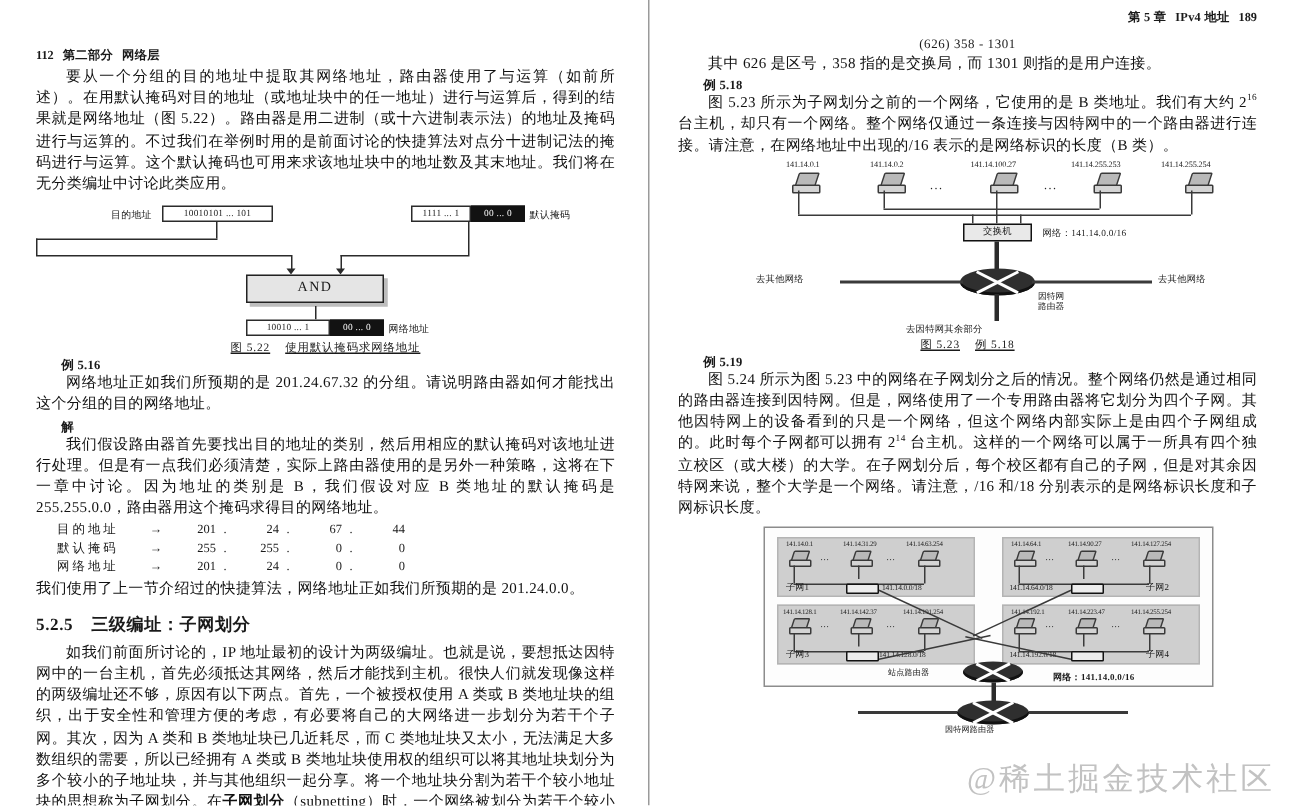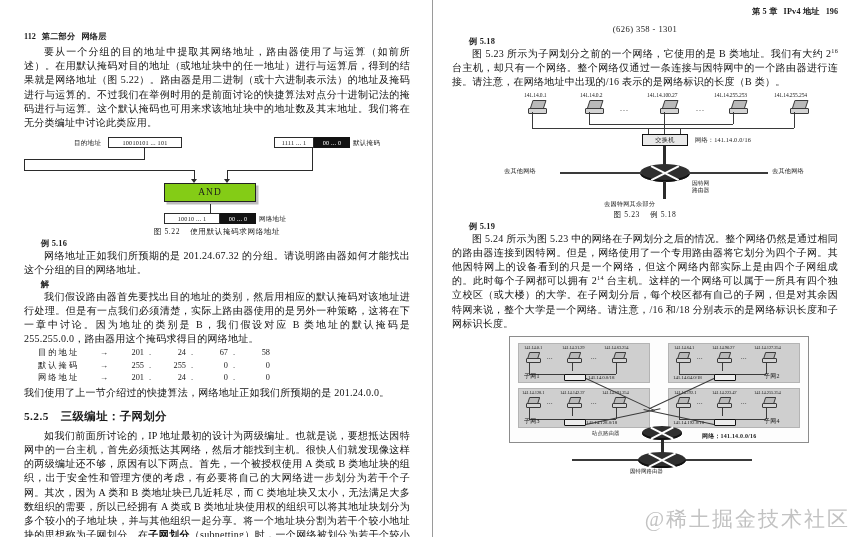--- a/index.html
+++ b/index.html
@@ -61,33 +61,33 @@
   .fig22{position:relative;height:92px;margin-top:5px;}
   .f22 .lbl{position:absolute;font-size:6.6px;letter-spacing:.2px;}
   .f22 .box{
     position:absolute;box-sizing:border-box;border:1px solid #2b2b2b;
     background:#fff;font-size:6.2px;line-height:10px;text-align:center;
     letter-spacing:.2px;white-space:nowrap;
   }
   .f22 .boxblk{background:#121212;color:#fff;border-color:#121212;}
   .f22 .andbox{
     position:absolute;box-sizing:border-box;border:1.6px solid #222;
-    background:#84cc16;font-size:9.4px;text-align:center;line-height:17px;
+    background:#e5e5e5;font-size:9.4px;text-align:center;line-height:17px;
     font-family:"Liberation Serif",serif;letter-spacing:1px;
     box-shadow:2.5px 2.5px 0 0 #bdbdbd;
   }
   .f22 .ln{position:absolute;background:#2b2b2b;}
   .f22 .hl{height:1px;}
   .f22 .vl{width:1px;}
   .f22 .arrow{
     position:absolute;width:0;height:0;
     border-left:3px solid transparent;border-right:3px solid transparent;
     border-top:4px solid #2b2b2b;
   }
-  .figcap{font-size:7.6px;text-align:center;letter-spacing:.6px;}
+  .figcap{font-size:7.6px;text-align:center;letter-spacing:.6px;text-decoration:underline;}
   .figcap .gap{display:inline-block;width:10px;}
 
   
   .fig23{position:relative;height:128px;margin-top:2px;}
   .f23 .hlabel{position:absolute;font-size:5.5px;letter-spacing:-.1px;white-space:nowrap;}
   .f23 .dots{position:absolute;font-size:8px;letter-spacing:1px;color:#222;}
   .f23 .ln{position:absolute;background:#3a3a3a;}
   .f23 .hl{height:1.1px;}
   .f23 .vl{width:1.1px;}
   .f23 .swbox{
@@ -211,21 +211,21 @@
     <div class="calc">
       <div class="row">
         <span class="lbl">目的地址</span>
         <span class="arw">→</span>
         <span class="oct">201</span>
           <span class="dot">.</span>
         <span class="oct">24</span>
           <span class="dot">.</span>
         <span class="oct">67</span>
           <span class="dot">.</span>
-        <span class="oct">58</span>
+        <span class="oct">44</span>
       </div>
       <div class="row">
         <span class="lbl">默认掩码</span>
         <span class="arw">→</span>
         <span class="oct">255</span>
           <span class="dot">.</span>
         <span class="oct">255</span>
           <span class="dot">.</span>
         <span class="oct">0</span>
           <span class="dot">.</span>
@@ -254,24 +254,25 @@
 
     <div class="exhead" style="margin-top:2px;">例 5.17</div>
     <p class="bp">如果我们把电话号码中的本地号码看成是由交换局号和用户号组成的，那么在电话系统中存在着三级编址：</p>
   </div>
 
   <div class="gutter"></div>
 
   <div class="page page-right">
 
     <div class="runhead r">
-      <span>第 5 章</span><span class="sp"></span><span>IPv4 地址</span><span class="sp"></span><span class="num">196</span>
+      <span>第 5 章</span><span class="sp"></span><span>IPv4 地址</span><span class="sp"></span><span class="num">189</span>
     </div>
 
     <div class="centerline">(626) 358 - 1301</div>
+    <p class="bp">其中 626 是区号，358 指的是交换局，而 1301 则指的是用户连接。</p>
 
     <div class="exhead">例 5.18</div>
     <p class="bp"><span>图 5.23 所示为子网划分之前的一个网络，它使用的是 B 类地址。我们有大约 2</span><sup>16</sup><span> 台主机，却只有一个网络。整个网络仅通过一条连接与因特网中的一个路由器进行连接。请注意，在网络地址中出现的/16 表示的是网络标识的长度（B 类）。</span></p>
 
     <div class="fig23 f23">
 
       <span class="hlabel" style="left:72px;top:0px;">141.14.0.1</span>
       <span class="hlabel" style="left:128px;top:0px;">141.14.0.2</span>
       <span class="hlabel" style="left:195px;top:0px;">141.14.100.27</span>
       <span class="hlabel" style="left:262px;top:0px;">141.14.255.253</span>

